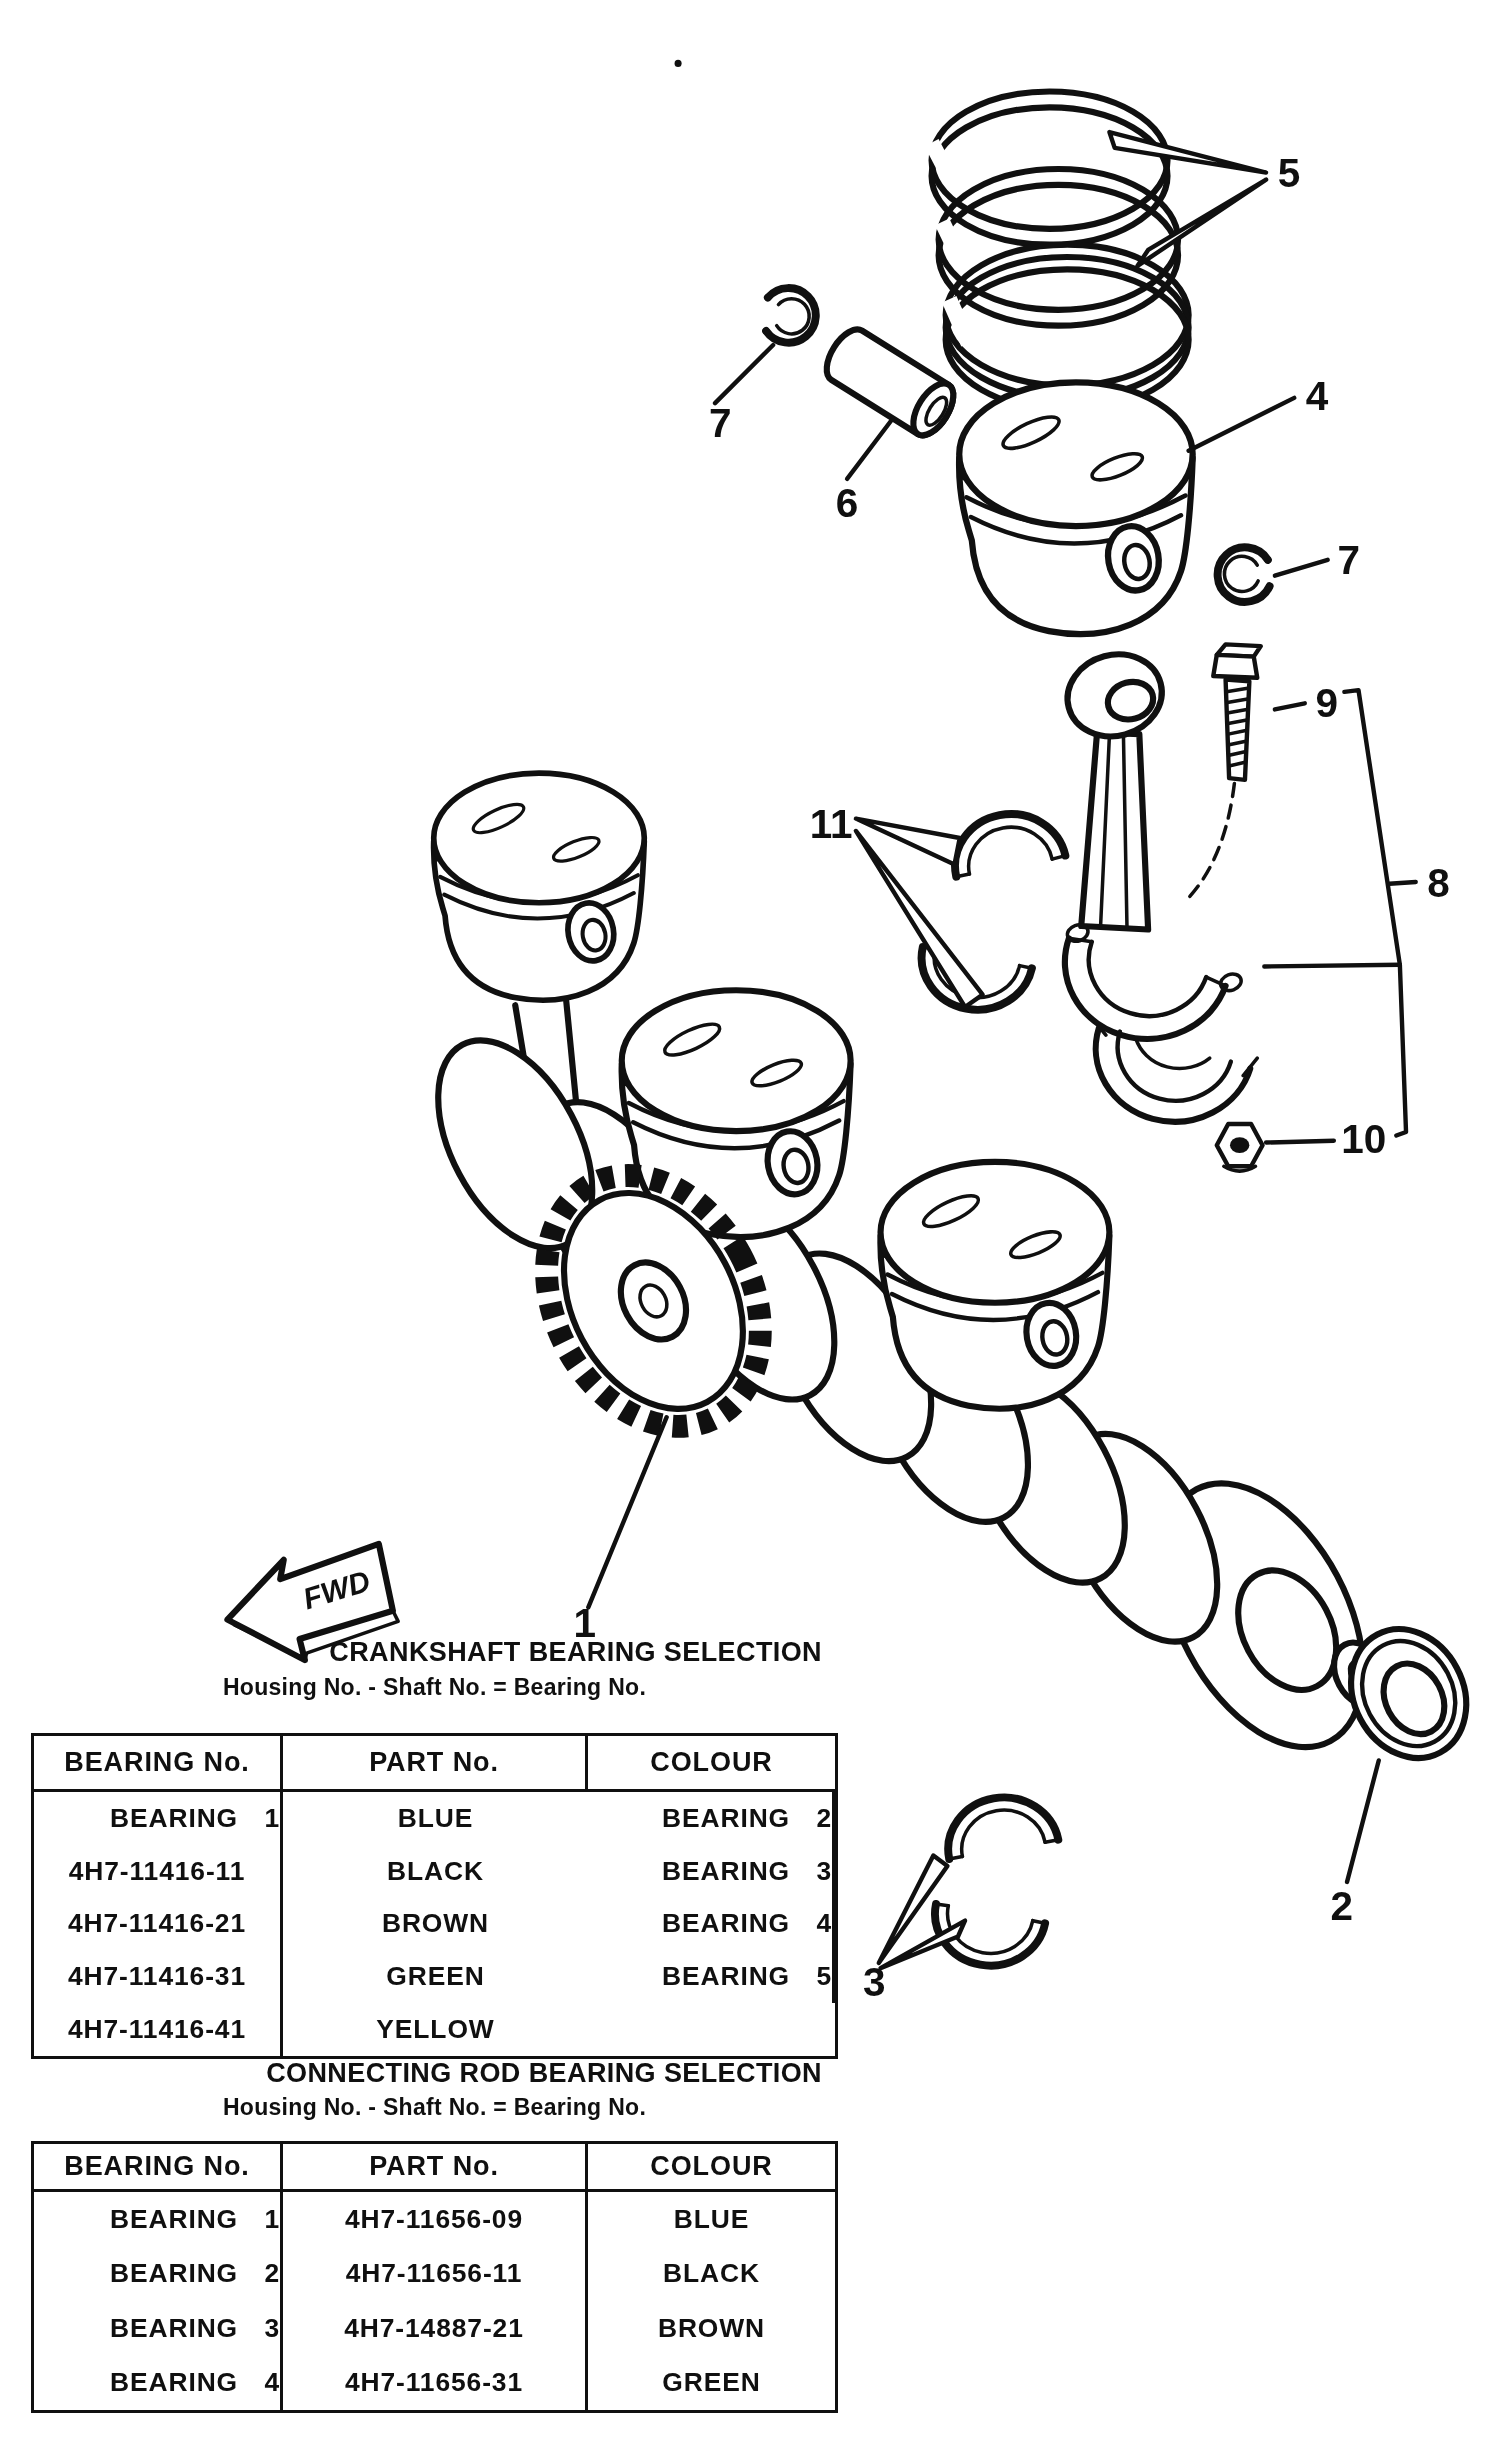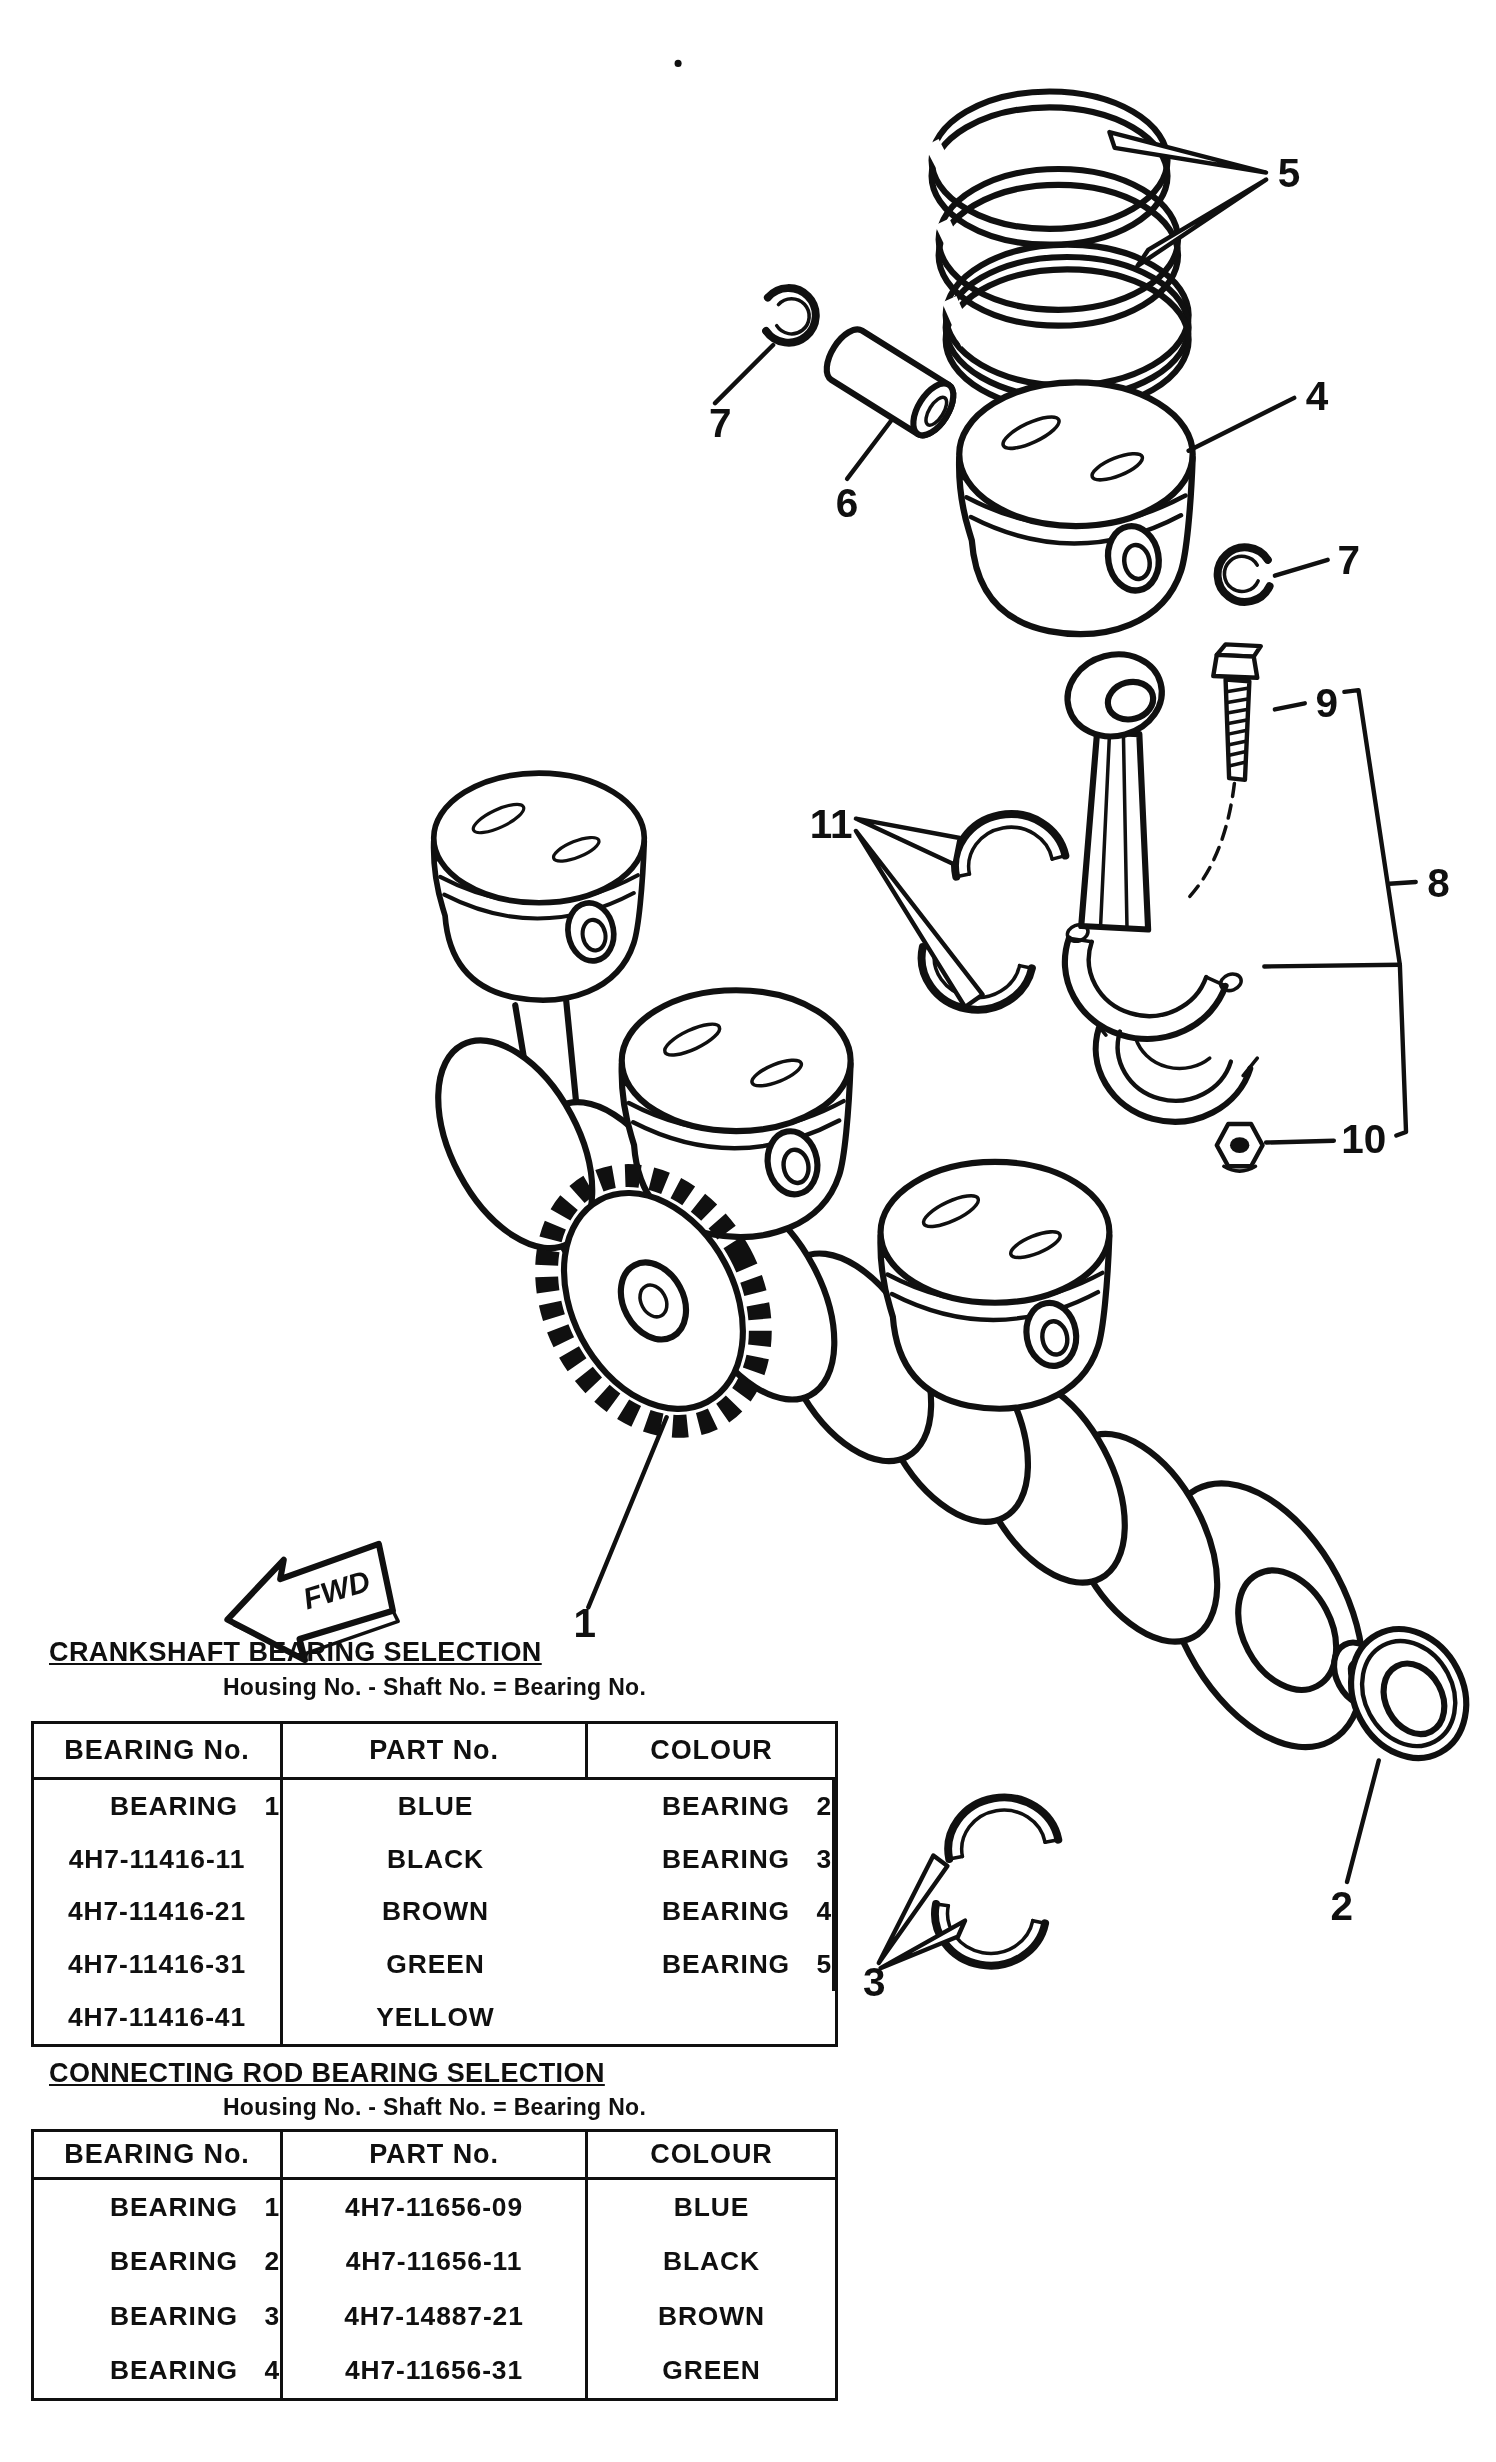--- a/index.html
+++ b/index.html
@@ -16,26 +16,26 @@
   .solid{fill:var(--paper);stroke:var(--ink);stroke-width:7;stroke-linecap:round;stroke-linejoin:round;}
   .solid5{fill:var(--paper);stroke:var(--ink);stroke-width:5;stroke-linejoin:round;}
   .gap{stroke:var(--paper);stroke-width:18;stroke-linecap:butt;fill:none;}
   .teeth{fill:none;stroke:var(--ink);stroke-width:26;stroke-dasharray:17 13;}
   .dash{stroke-dasharray:15 10;}
   .tri{fill:var(--paper);stroke:var(--ink);stroke-width:5;stroke-linejoin:round;}
   .callout{font:700 46px "Liberation Sans",sans-serif;fill:var(--ink);text-anchor:middle;dominant-baseline:central;}
   .fwdtxt{font:italic 900 34px "Liberation Sans",sans-serif;fill:var(--ink);text-anchor:middle;dominant-baseline:central;}
 
   
-  .tbl-title{position:absolute;left:49px;width:807px;text-align:left;
-             font:700 27px "Liberation Sans",sans-serif;letter-spacing:0.4px;text-decoration:underline;}
+  .tbl-title{position:absolute;left:15px;width:807px;text-align:right;
+             font:700 27px "Liberation Sans",sans-serif;letter-spacing:0.4px;}
   .tbl-sub{position:absolute;left:31px;width:807px;text-align:center;
            font:600 23px "Liberation Sans",sans-serif;letter-spacing:0.3px;}
   .btable{position:absolute;left:31px;width:807px;background:var(--paper);
-          border:3.5px solid var(--ink);display:grid;box-sizing:border-box;}
+          border:3.5px solid var(--ink);display:grid;box-sizing:border-box;margin-top:12px;}
   #table1{top:1721px;height:326px;grid-template-columns:249px 305px 1fr;grid-template-rows:56px repeat(5,1fr);}
   #table2{top:2129px;height:272px;grid-template-columns:249px 305px 1fr;grid-template-rows:48px repeat(4,1fr);}
   .cell{display:flex;align-items:center;justify-content:center;
         font:700 26.4px "Liberation Sans",sans-serif;letter-spacing:0.9px;color:var(--ink);}
   .head{border-bottom:3.5px solid var(--ink);font-size:27px;}
   .cR{border-right:3.5px solid var(--ink);}
   .bearing{gap:26.4px;justify-content:flex-end;}
 </style>
 </head>
 <body>

